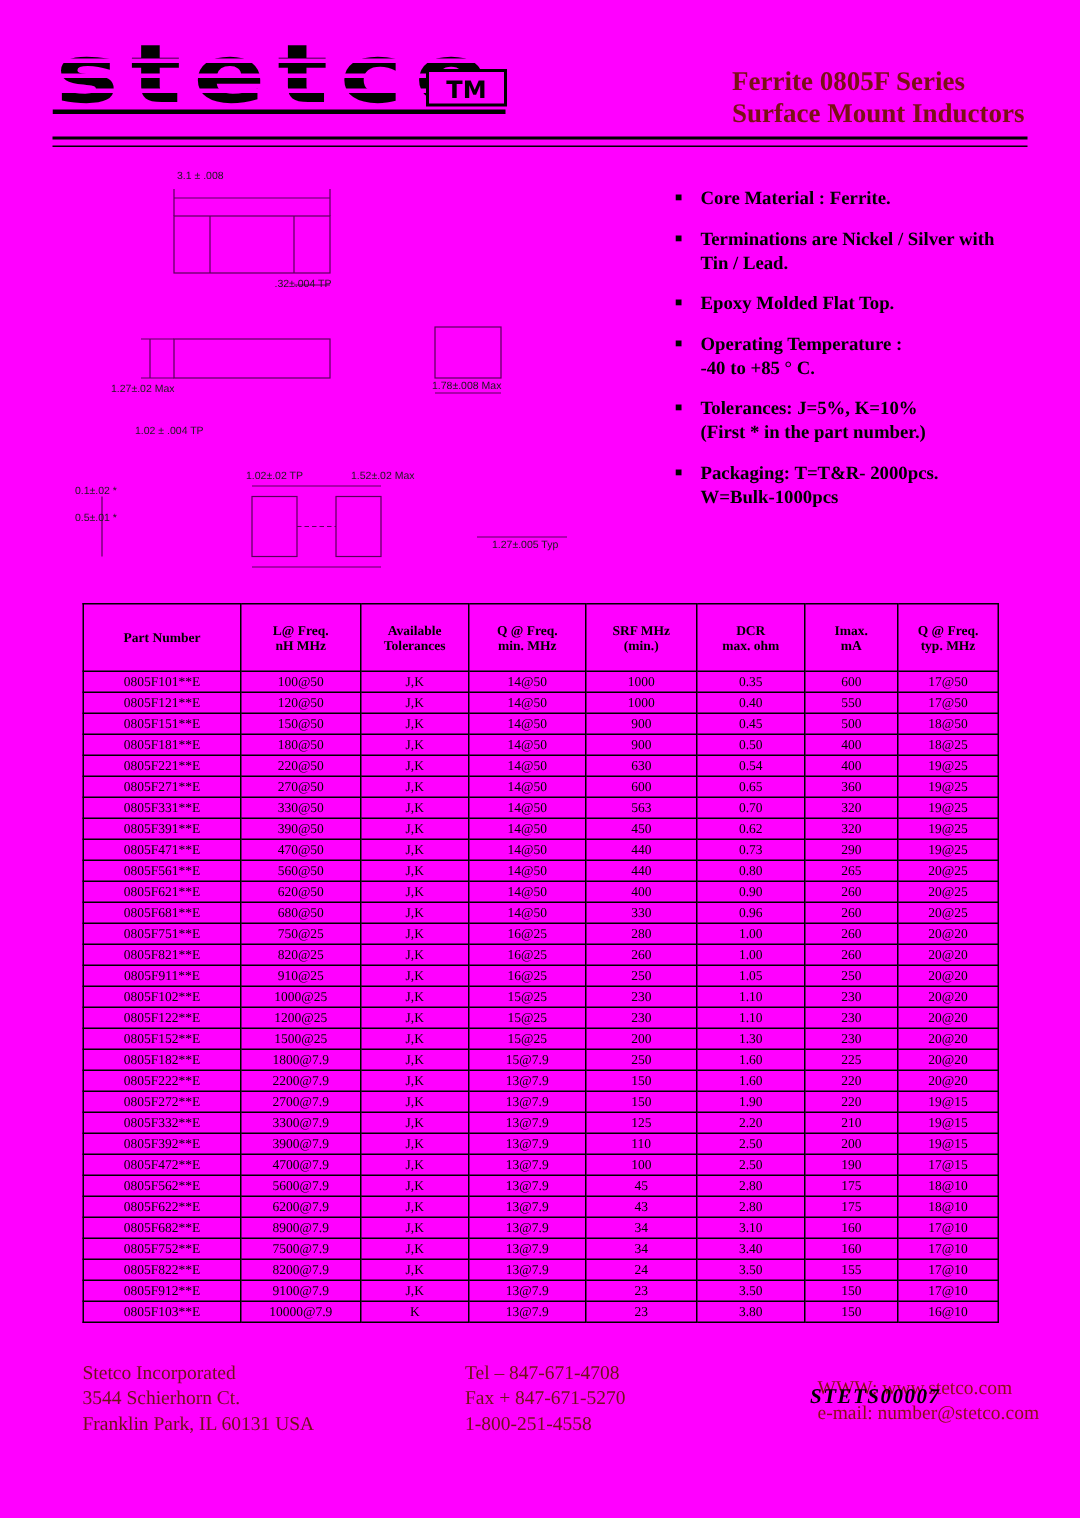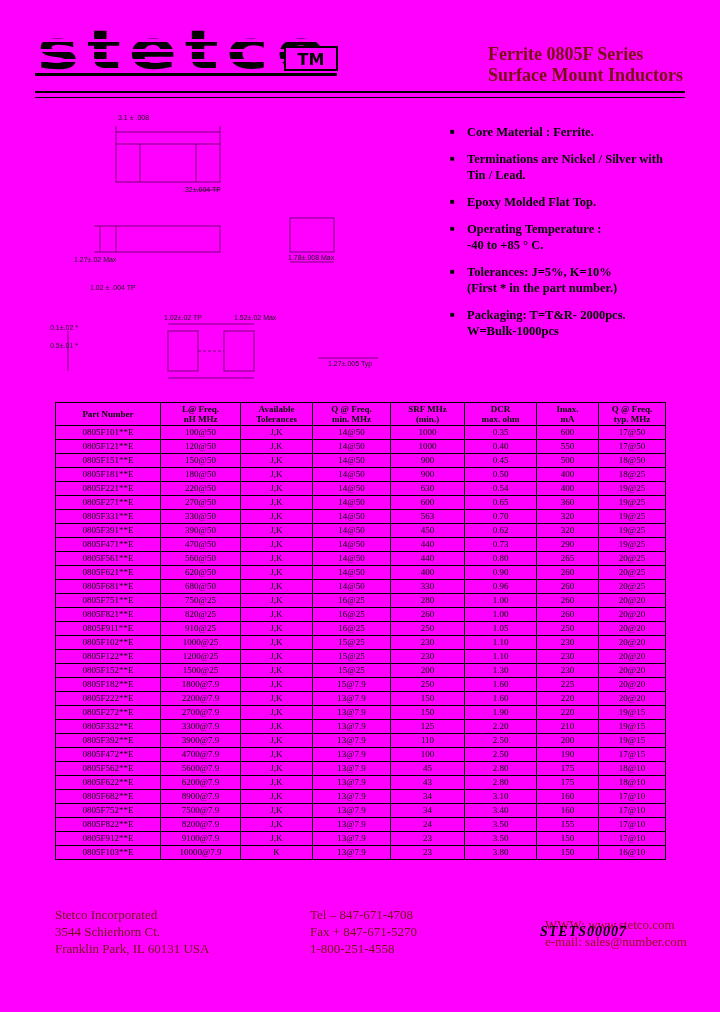--- a/index.html
+++ b/index.html
@@ -21,21 +21,21 @@
             font-weight:bold;line-height:16px;}
   .feature-item{margin-bottom:11px;}
   .feature-line{display:flex;}
   .bullet{width:17px;font-size:8px;line-height:16px;flex:0 0 17px;}
   .feature-line.cont{padding-left:17px;}
 
   .spec-table{position:absolute;left:55px;top:402px;border-collapse:collapse;
               table-layout:fixed;width:610px;}
   .spec-table th,.spec-table td{border:1px solid #000;text-align:center;
               white-space:nowrap;overflow:hidden;padding:0 1px;}
-  .spec-table th{font-size:9px;line-height:10px;padding:1px 1px;font-weight:bold;text-align:center;}
+  .spec-table th{font-size:9px;line-height:10px;padding:12px 1px;font-weight:bold;text-align:center;}
   .spec-table td{font-size:9px;line-height:13px;}
 
   .footer-block{position:absolute;font-size:13px;line-height:17px;color:#6d1317;}
   .footer-left{left:55px;top:906px;}
   .footer-middle{left:310px;top:906px;}
   .footer-right{left:545px;top:916px;color:#8a1014;}
   .footer-line{white-space:nowrap;}
 
   .doc-code{position:absolute;left:540px;top:924px;font-weight:bold;font-style:italic;
             font-size:14px;letter-spacing:1px;color:#000;}
@@ -500,18 +500,18 @@
       <div class="footer-line">3544 Schierhorn Ct.</div>
       <div class="footer-line">Franklin Park, IL 60131  USA</div>
     </div>
   <div class="footer-block footer-middle">
       <div class="footer-line">Tel – 847-671-4708</div>
       <div class="footer-line">Fax + 847-671-5270</div>
       <div class="footer-line">1-800-251-4558</div>
     </div>
   <div class="footer-block footer-right">
       <div class="footer-line">WWW: www.stetco.com</div>
-      <div class="footer-line">e-mail: sales@number.com</div>
+      <div class="footer-line">e-mail: number@stetco.com</div>
     </div>
 
   <div class="doc-code">STETS00007</div>
 
 </div>
 
 </body></html>

